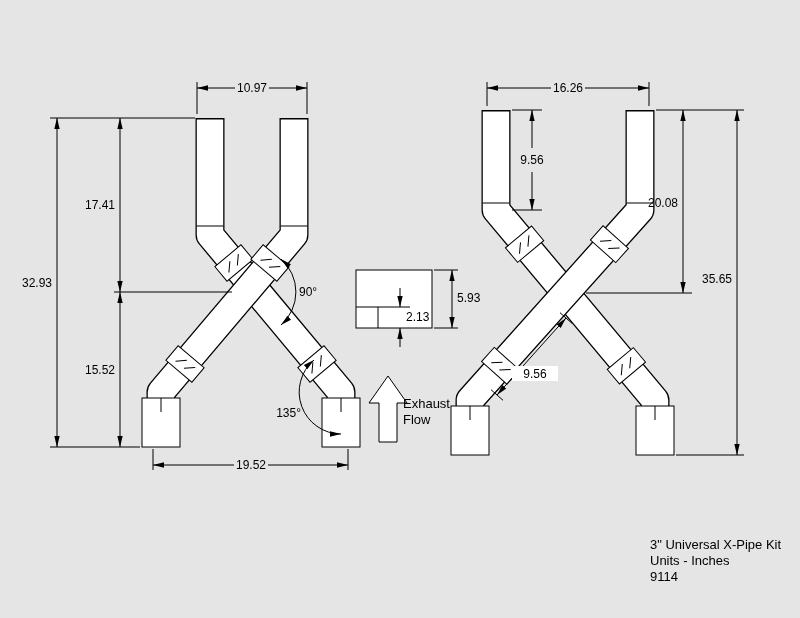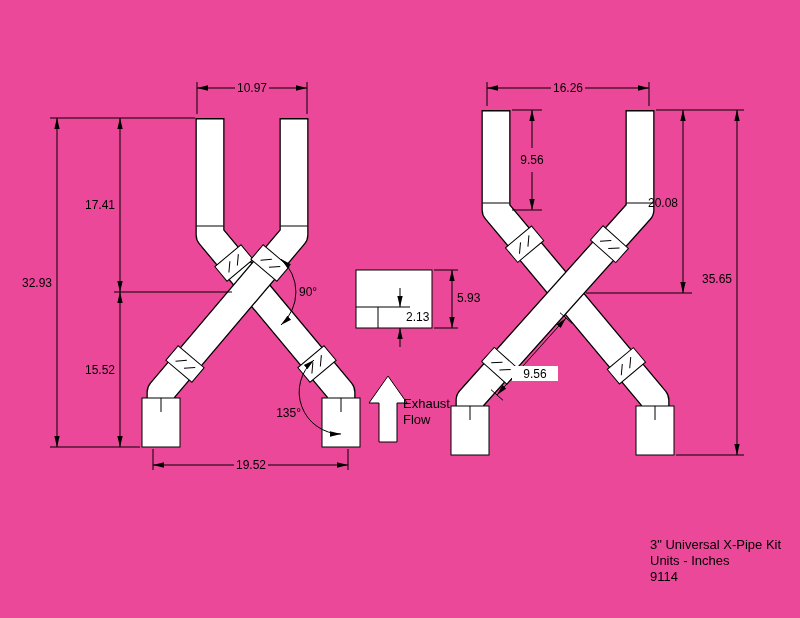--- a/index.html
+++ b/index.html
@@ -1,20 +1,20 @@
 <!DOCTYPE html>
 <html><head>
 <meta charset="utf-8">
 <style>
   html, body { margin: 0; padding: 0; background: #ffffff; }
   .canvas {
     position: relative;
     width: 800px;
     height: 618px;
-    background: #ec4899;
+    background: #e5e5e5;
     overflow: hidden;
   }
   svg { display: block; }
   .ln { stroke: #000; stroke-width: 1; fill: none; }
   .pipe-outer { stroke: #000; stroke-width: 29; fill: none; stroke-linejoin: round; stroke-linecap: butt; }
   .pipe-inner { stroke: #fff; stroke-width: 26.4; fill: none; stroke-linejoin: round; stroke-linecap: butt; }
   .flange { fill: #fff; stroke: #000; stroke-width: 1; }
   .clamp rect { fill: #fff; stroke: #000; stroke-width: 1; }
   .clamp line { stroke: #000; stroke-width: 1; }
   .dim { font: 12px "Liberation Sans", sans-serif; fill: #000; }

